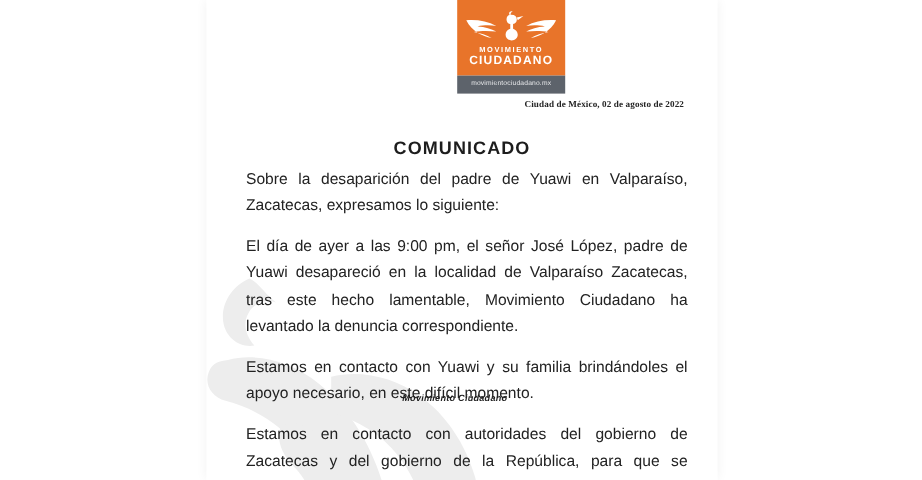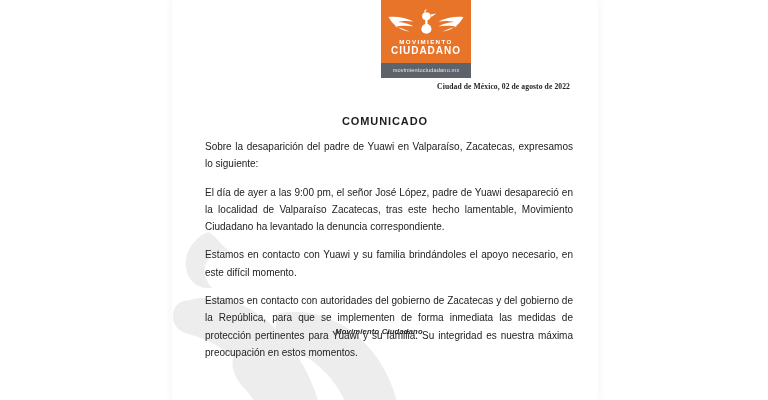--- a/index.html
+++ b/index.html
@@ -142,35 +142,35 @@
     color: #232323;
     letter-spacing: 0.1px;
     font-family: "Liberation Serif", serif;
   }
   #title {
     position: absolute;
     left: 0;
     right: 0;
     top: 115px;
     text-align: center;
-    font-size: 11px;
+    font-size: 15px;
     font-weight: bold;
     letter-spacing: 0.9px;
     color: #1d1d1d;
     font-family: "Liberation Sans", sans-serif;
   }
   #body-col {
     position: absolute;
     left: 33px;
     top: 138px;
     width: 368px;
   }
   .para {
     text-align: justify;
-    font-size: 10px;
+    font-size: 13px;
     line-height: 1.73;
     color: #222222;
     margin: 0 0 11px 0;
     font-family: "Liberation Sans", sans-serif;
     hyphens: none;
   }
   #signature {
     position: absolute;
     left: 0;
     right: 12px;

